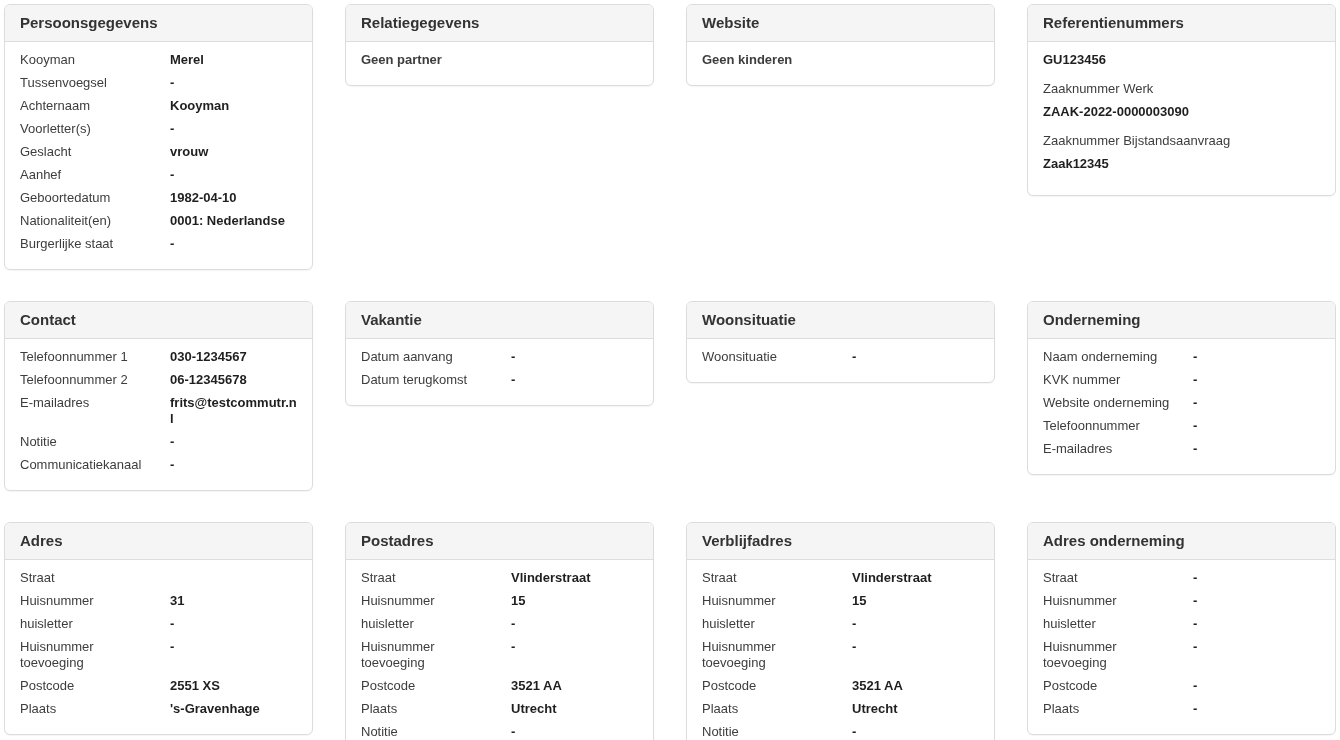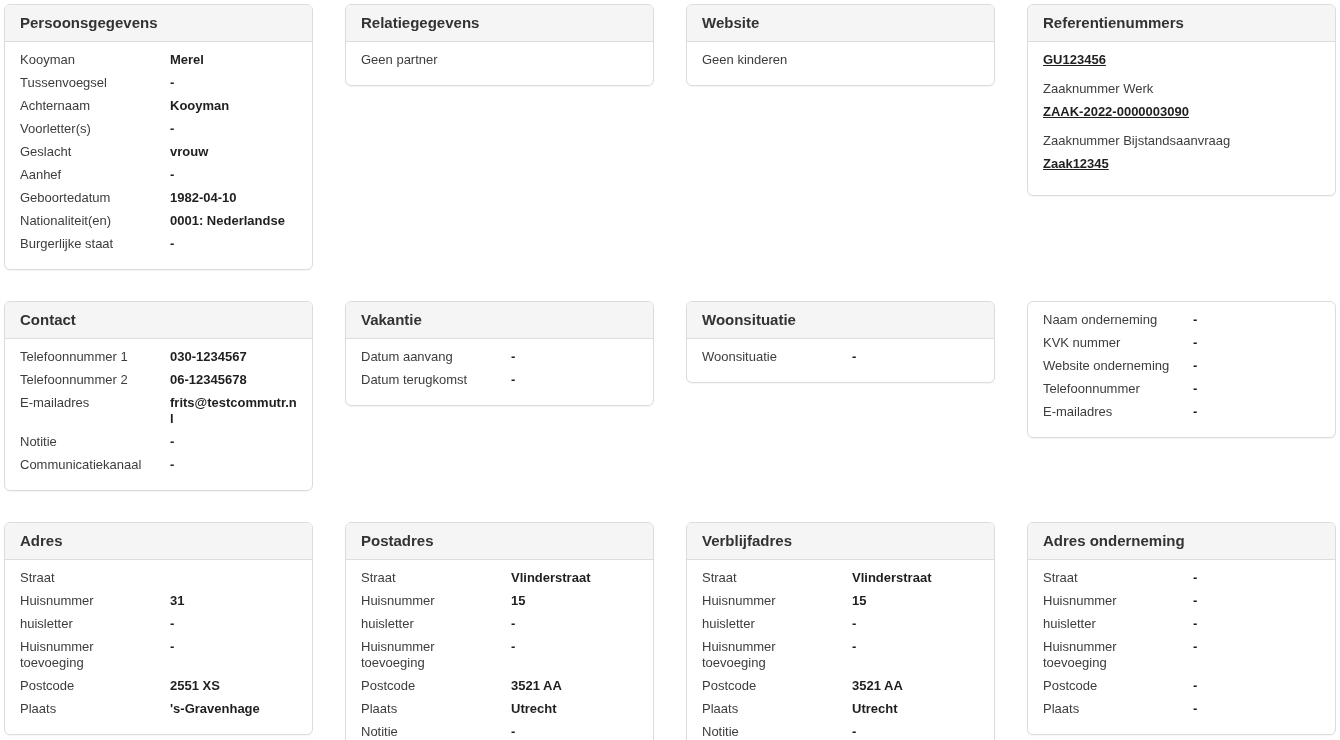--- a/index.html
+++ b/index.html
@@ -43,22 +43,22 @@
   }
   .row .value {
     flex: 1;
     min-width: 0;
     font-weight: 700;
     color: var(--value-text, #1f1f1f);
     overflow-wrap: break-word;
   }
   .pair { margin-bottom: 13px; }
   .pair .pair-label { color: var(--label-text, #3d3d3d); line-height: 16px; margin-bottom: 7px; }
-  .pair .pair-value { font-weight: 700; color: var(--value-text, #1f1f1f); line-height: 16px; text-decoration: underline; }
-  .card-text { color: var(--label-text, #3d3d3d); line-height: 16px; margin-bottom: 7px; }
+  .pair .pair-value { font-weight: 700; color: var(--value-text, #1f1f1f); line-height: 16px; }
+  .card-text { color: var(--label-text, #3d3d3d); line-height: 16px; margin-bottom: 7px; font-weight: bold; }
 </style>
 </head>
 <body>
 
 <main id="grid">
   <section class="card">
     <header class="card-header">Persoonsgegevens</header>
     <div class="card-body">
   <div class="row">
     <span class="label">Kooyman</span>
@@ -190,20 +190,21 @@
     <header class="card-header">Woonsituatie</header>
     <div class="card-body">
   <div class="row">
     <span class="label">Woonsituatie</span>
     <span class="value">-</span>
   </div>
 </div>
   </section>
 
   <section class="card">
+    <header class="card-header">Onderneming</header>
     <div class="card-body">
   <div class="row">
     <span class="label">Naam onderneming</span>
     <span class="value">-</span>
   </div>
 
   <div class="row">
     <span class="label">KVK nummer</span>
     <span class="value">-</span>
   </div>

